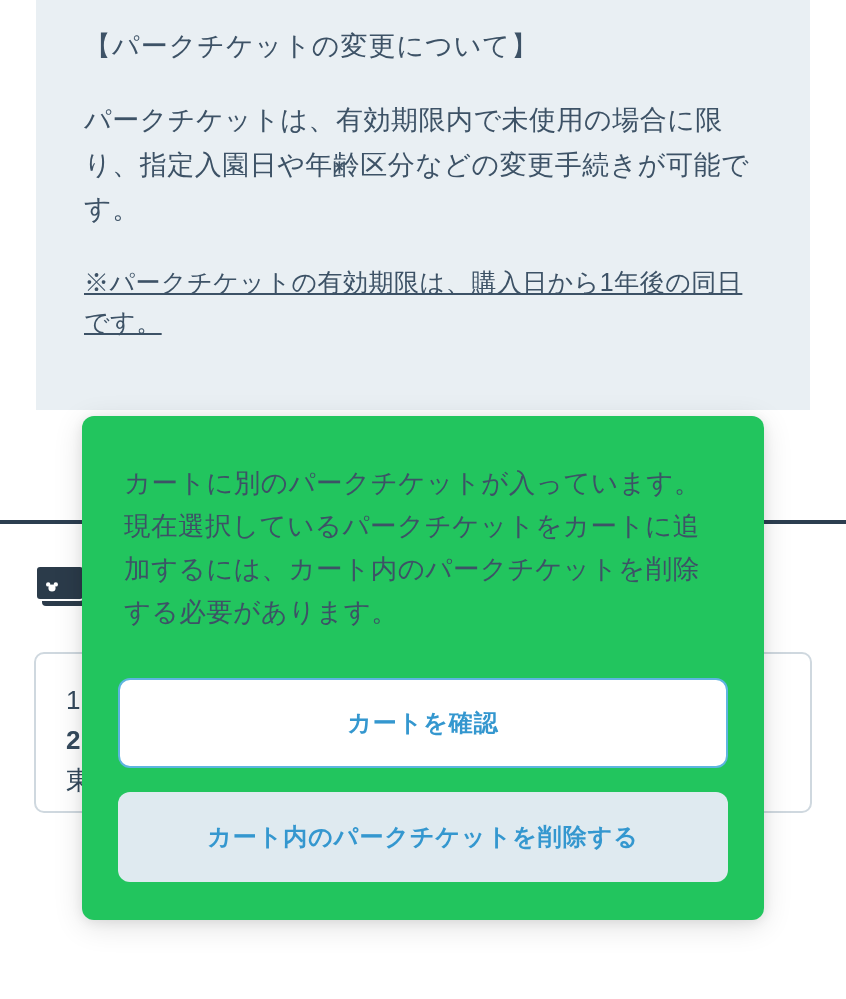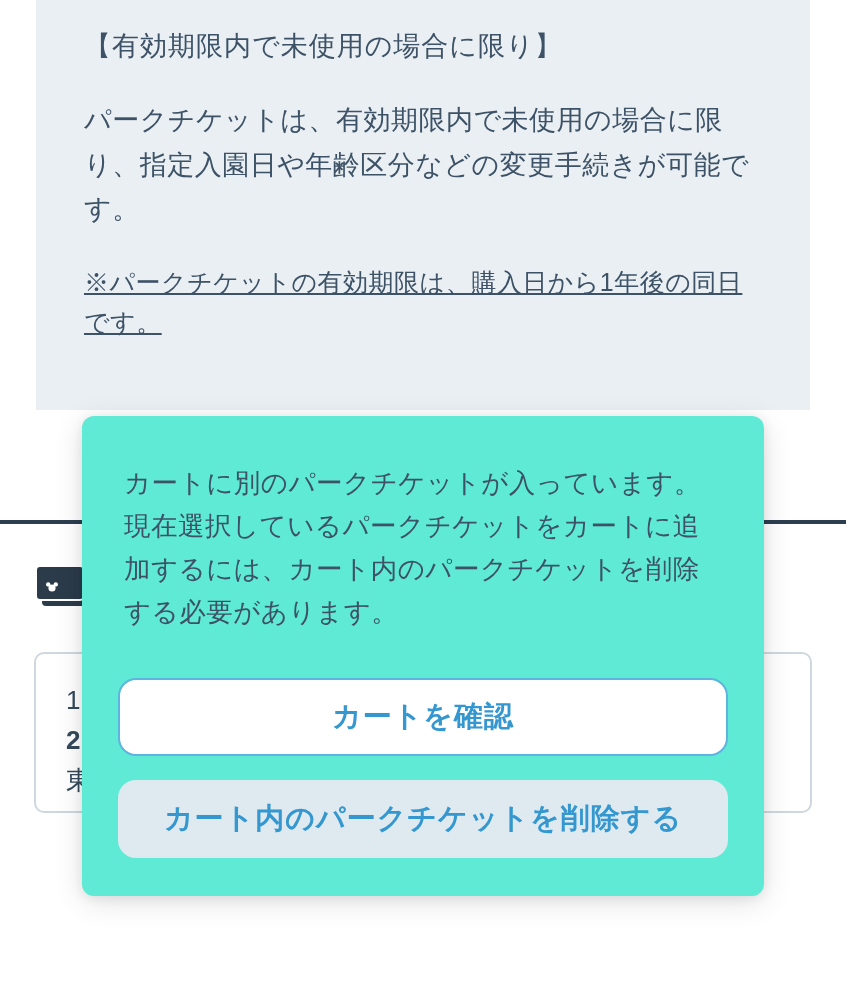--- a/index.html
+++ b/index.html
@@ -76,39 +76,39 @@
     .ticket-line.bold {
       font-weight: 700;
     }
     
     .modal {
       position: absolute;
       left: 50%;
       transform: translateX(-50%);
       top: 416px;
       width: 682px;
-      background: #5eead4;
+      background: #22c55e;
       border-radius: 12px;
       box-shadow: 0 6px 30px rgba(0,0,0,0.12), 0 2px 12px rgba(0,0,0,0.08);
       padding: 46px 36px 14px 36px;
     }
     .modal-text {
       font-size: 26.5px;
       line-height: 1.62;
       color: #3d5266;
       letter-spacing: 0.5px;
       margin-bottom: 44px;
       padding: 0 6px;
     }
     .modal-btn {
       display: block;
       width: 100%;
-      height: 78px;
-      border-radius: 18px;
-      font-size: 29px;
+      height: 90px;
+      border-radius: 12px;
+      font-size: 24px;
       font-weight: 700;
       letter-spacing: 1px;
       cursor: pointer;
       margin-bottom: 24px;
       font-family: inherit;
     }
     .modal-btn.primary {
       border: 2px solid #5eb4e0;
       background: #ffffff;
       color: #3497cf;
@@ -118,21 +118,21 @@
       background: #dfeaf0;
       color: #3497cf;
     }
   </style>
 </head>
 <body>
 
 <div class="page">
 
   <div class="notice-box">
-    <div class="notice-heading">【有効期限内で未使用の場合に限り】</div>
+    <div class="notice-heading">【パークチケットの変更について】</div>
     <div class="notice-para">パークチケットは、有効期限内で未使用の場合に限り、指定入園日や年齢区分などの変更手続きが可能です。</div>
     <div class="notice-small">※パークチケットの有効期限は、購入日から1年後の同日です。</div>
   </div>
 
   <div class="content-below">
     <div class="divider"></div>
 
     <div class="ticket-icon-row">
       <span>
         <svg class="ticket-icon-svg" viewBox="0 0 62 46">

